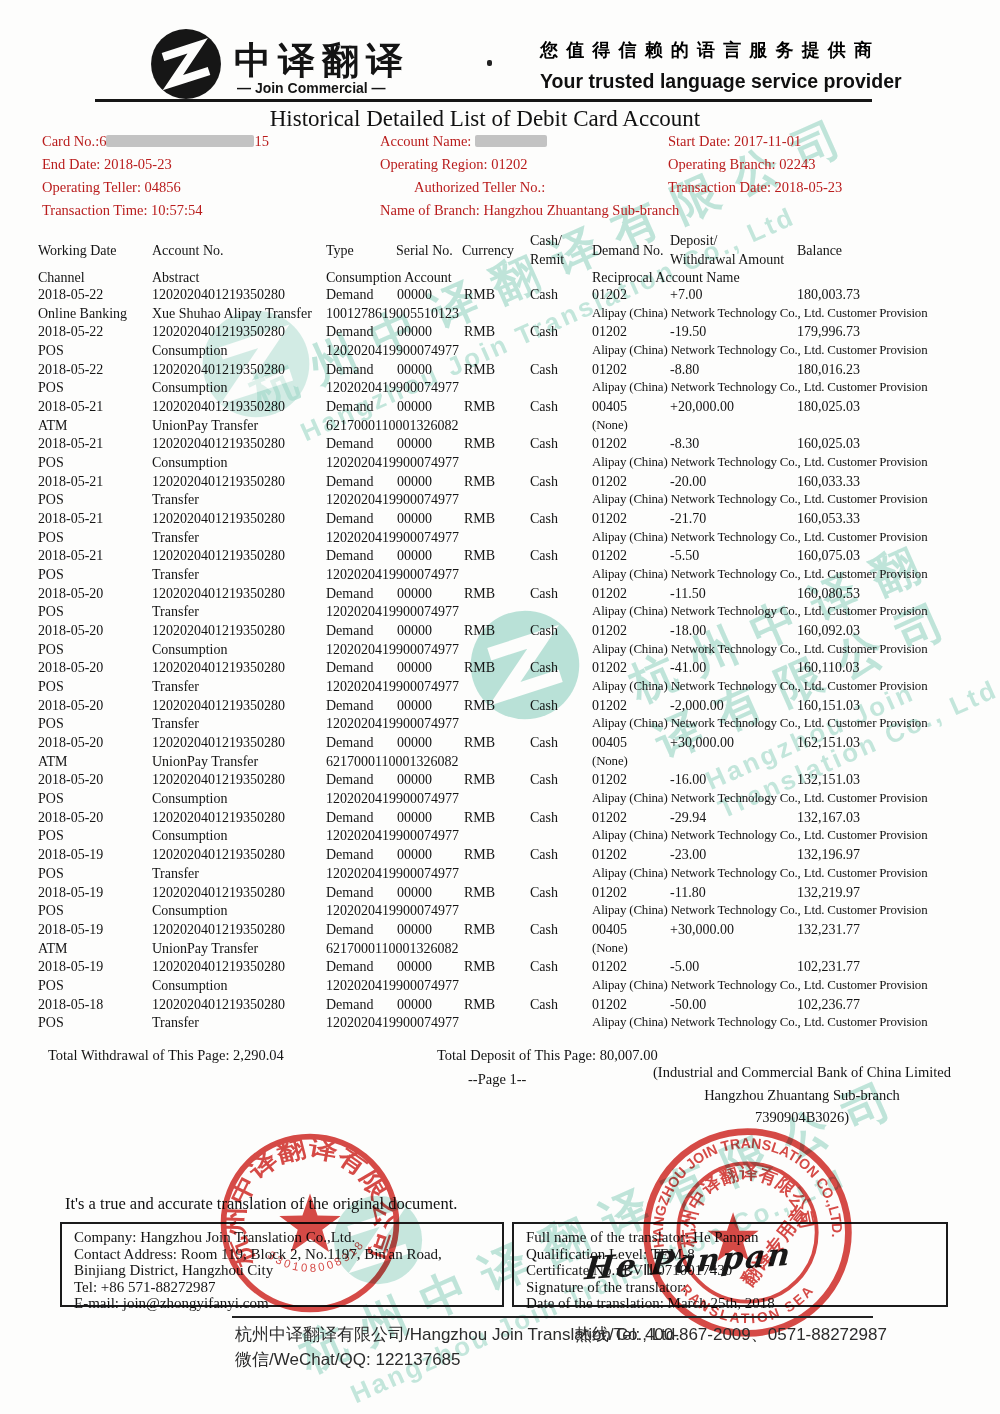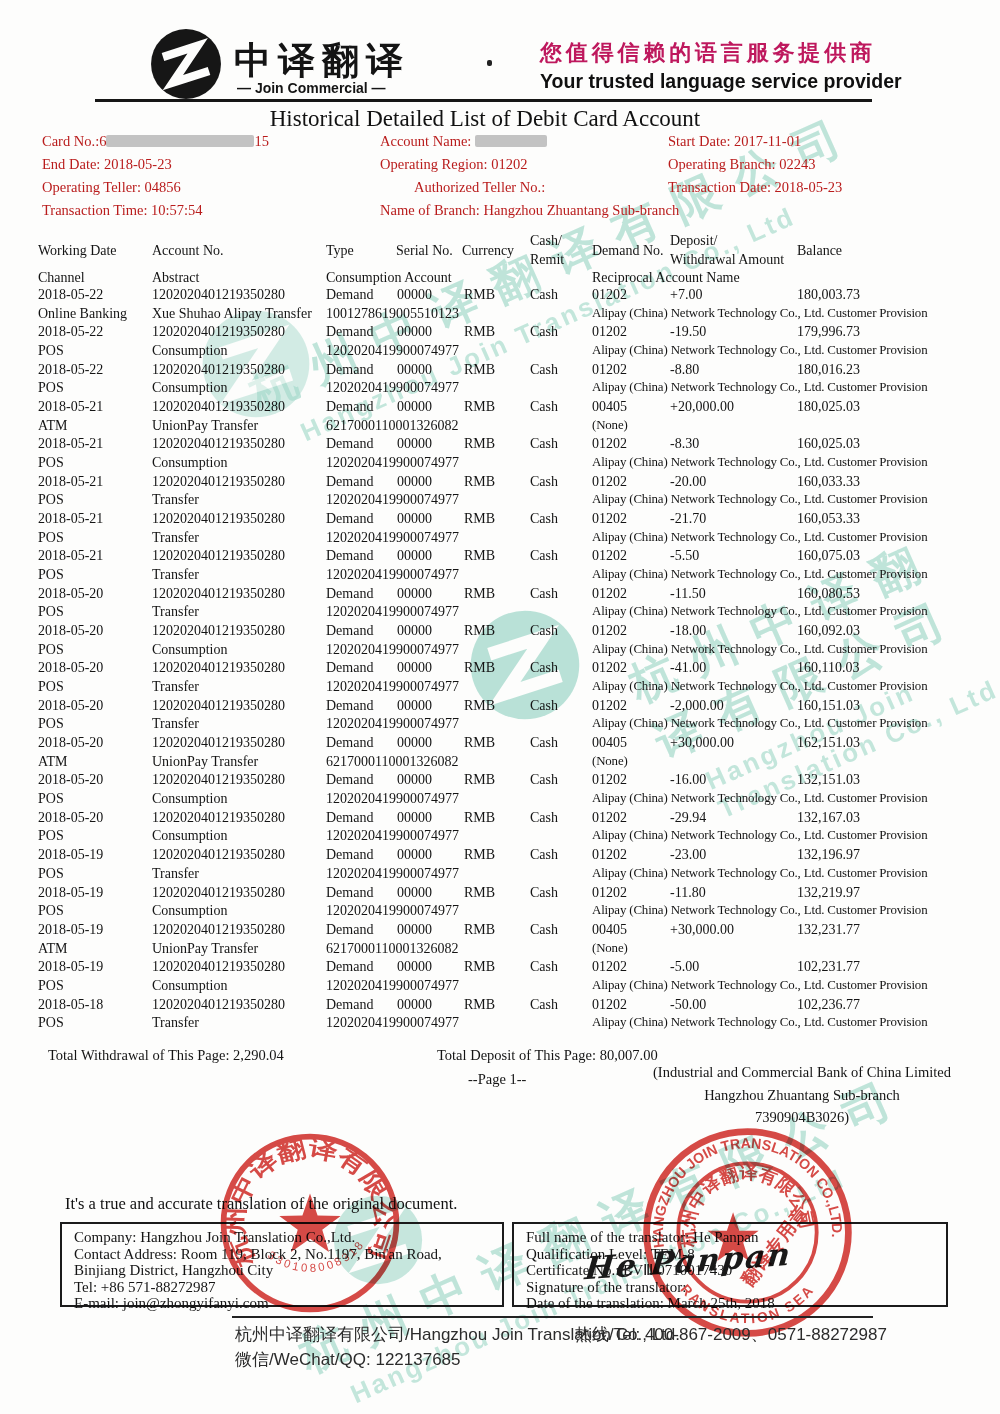--- a/index.html
+++ b/index.html
@@ -15,21 +15,21 @@
   .wm .en{display:block;font-family:"Liberation Sans",sans-serif;font-weight:bold;
           font-size:26px;letter-spacing:3px;color:#b9e2d6;margin-top:8px;margin-left:30px;}
   .wm-logo{position:absolute;color:#a9dbce;pointer-events:none;}
 
   
   .brand-cn{left:234px;top:36px;font-family:"Liberation Sans",sans-serif;font-weight:bold;
             font-size:37px;letter-spacing:7px;color:#141414;}
   .brand-en{left:237px;top:80px;font-family:"Liberation Sans",sans-serif;font-weight:bold;
             font-size:14px;color:#141414;}
   .slogan-cn{left:540px;top:38px;width:332px;text-align:justify;text-align-last:justify;
-             font-family:Liberation Mono, monospace;font-weight:bold;font-size:22px;color:#be185d;}
+             font-family:Liberation Mono, monospace;font-weight:bold;font-size:18px;color:#000000;}
   .slogan-en{left:540px;top:70px;width:332px;font-family:"Liberation Sans",sans-serif;
              font-weight:bold;font-size:19.5px;color:#101010;text-align:right;}
   .hrule{left:95px;top:99px;width:777px;height:3px;background:#161616;}
   .tiny-dot{left:487px;top:60px;width:5px;height:6px;background:#222;border-radius:2px;}
   .doc-title{left:0;top:106px;width:970px;text-align:center;font-size:23px;color:#111;}
 
   
   .inf{font-size:14.5px;color:#b91c1c;}
   .redact{display:inline-block;background:#c3c3c3;height:12px;border-radius:2px;
           filter:blur(.6px);vertical-align:baseline;transform:translateY(1px);}

